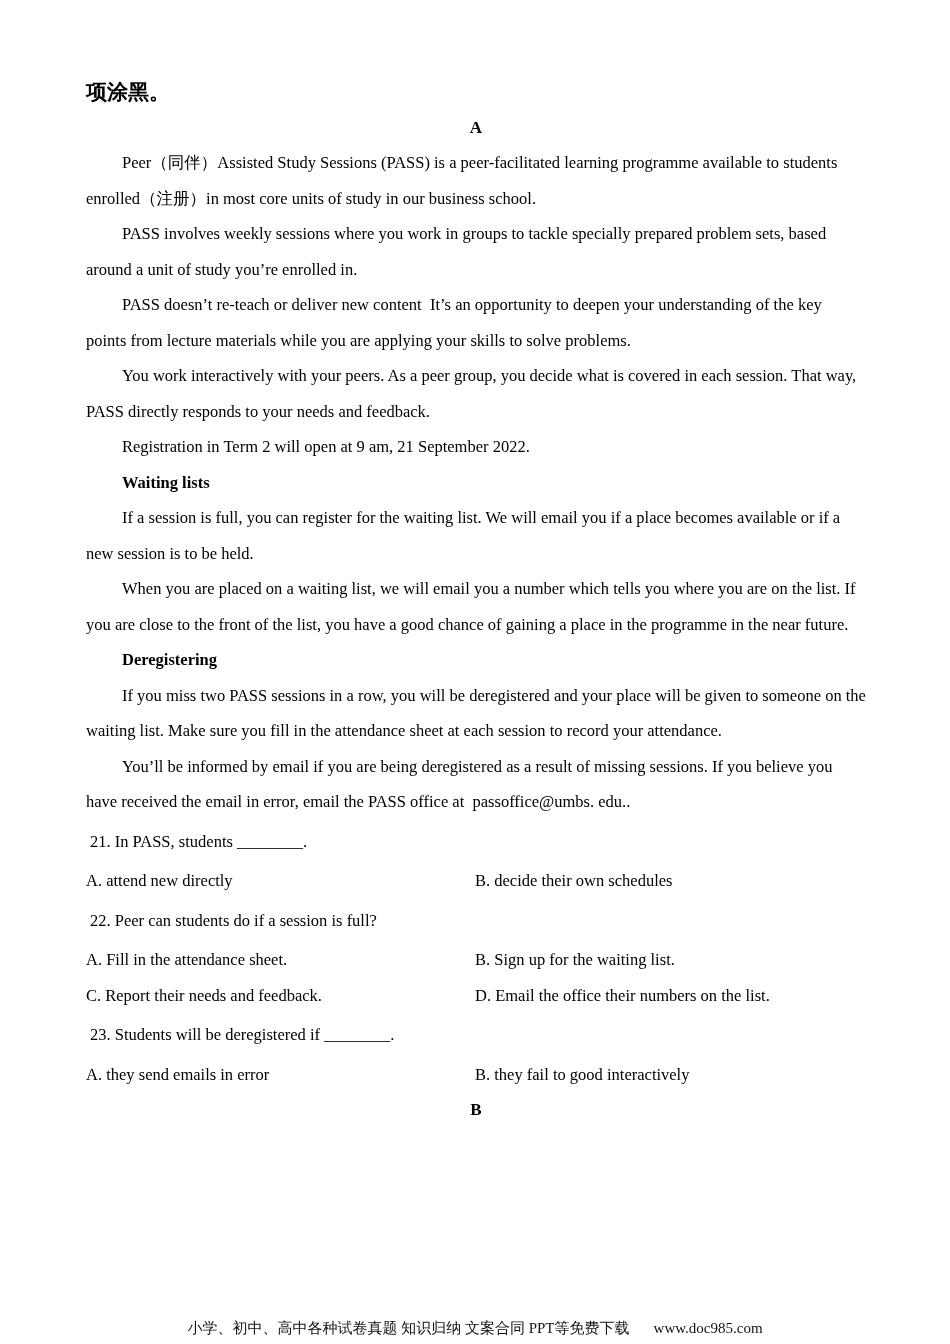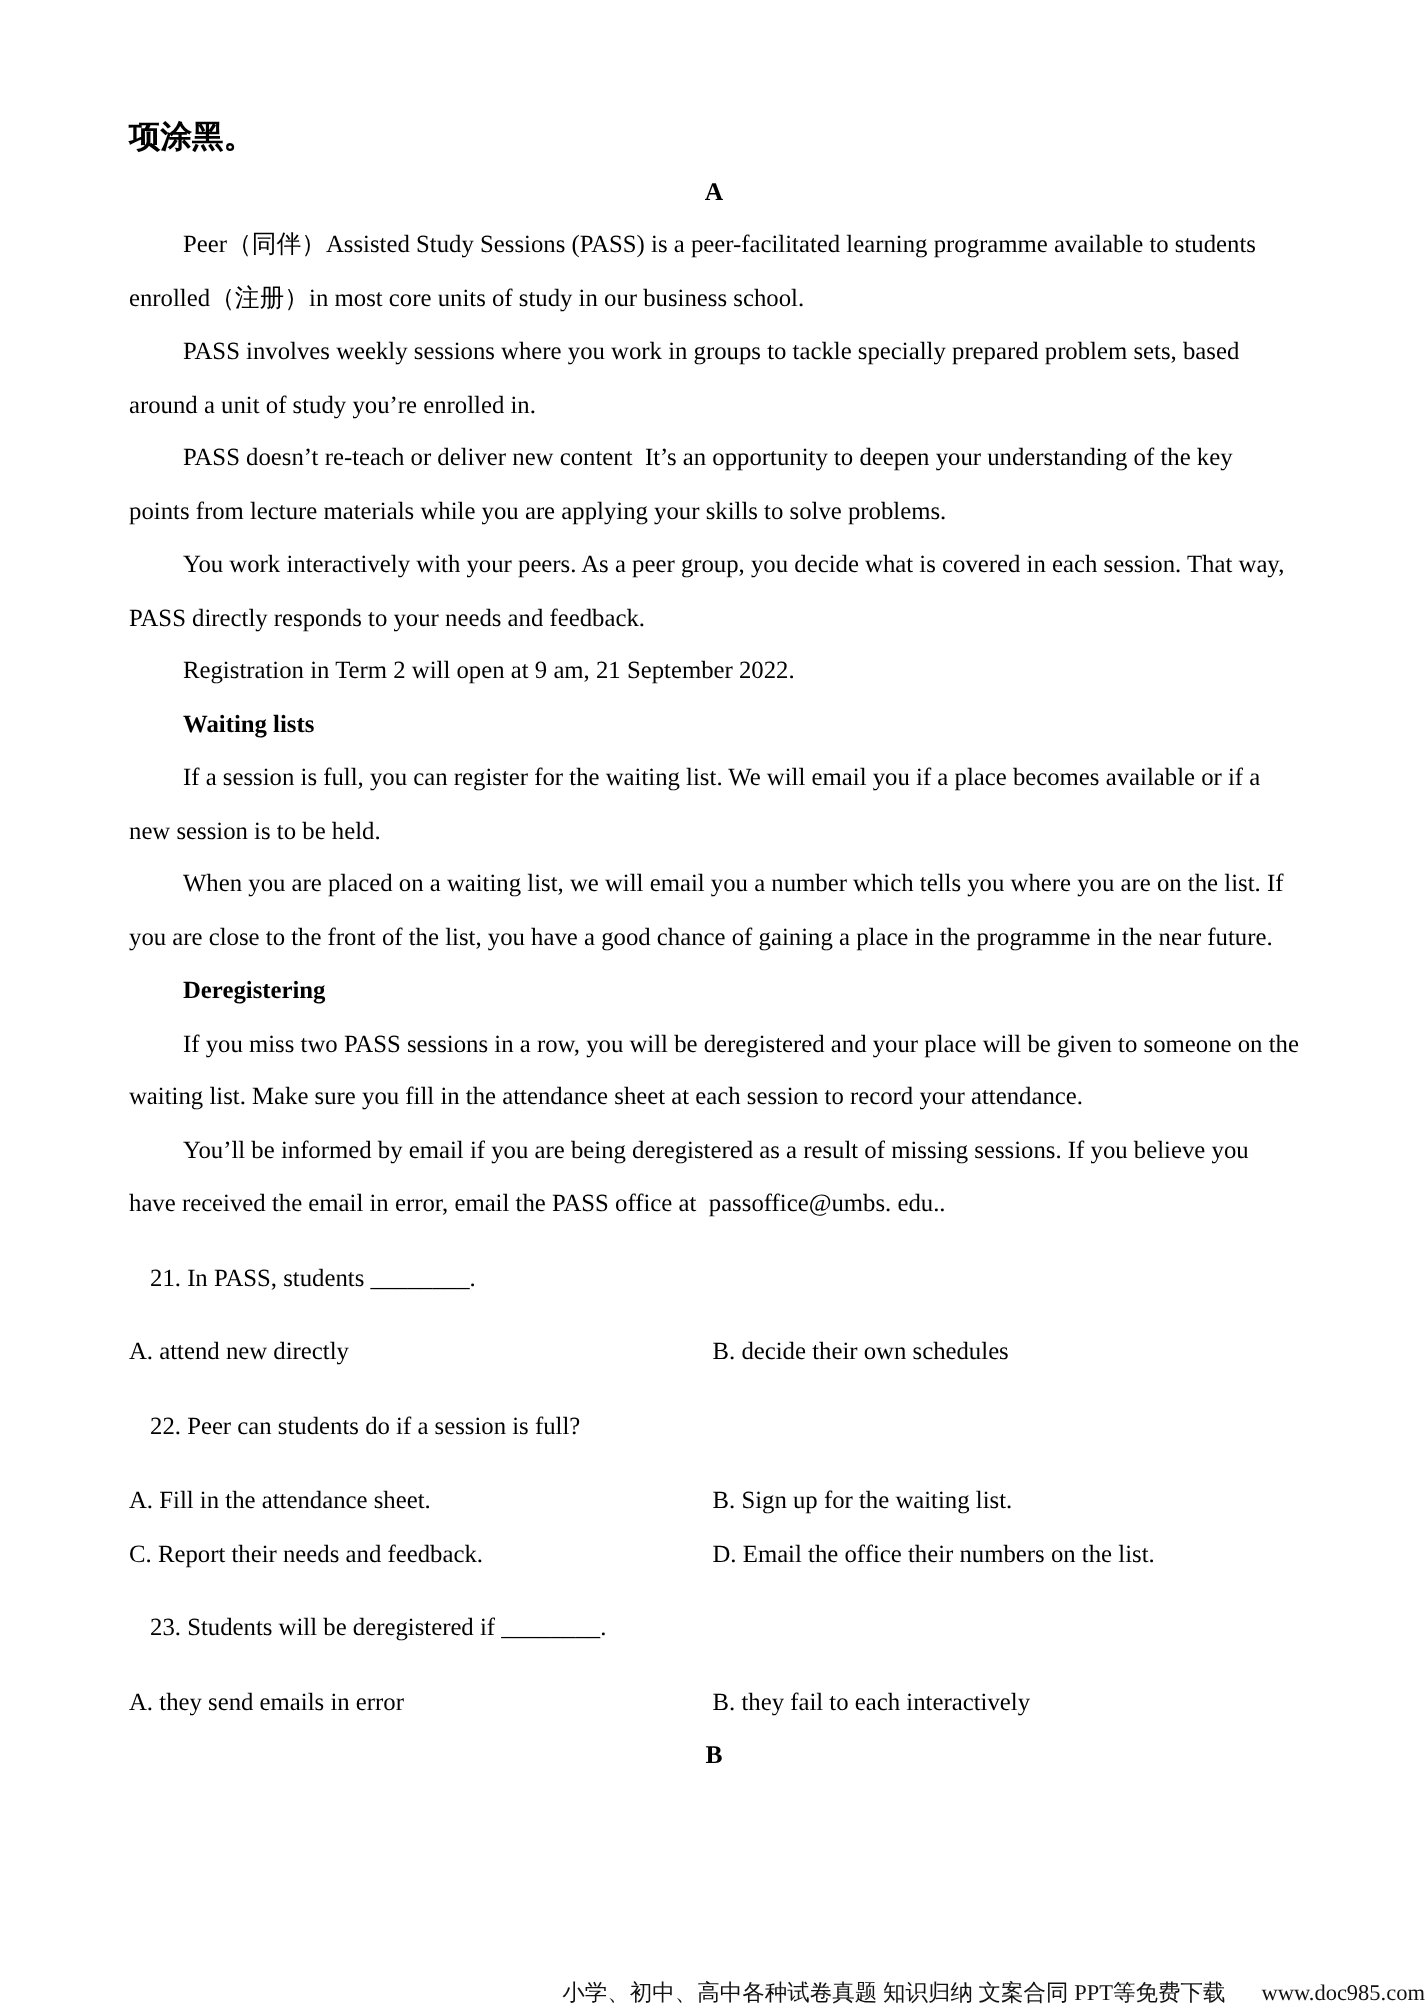--- a/index.html
+++ b/index.html
@@ -13,26 +13,26 @@
     position: absolute; left: 86px; top: 74px; width: 780px;
     font-size: 16.5px; line-height: 35.5px;
   }
   .intro {
     margin: 0; font-weight: 700; font-size: 21px;
     font-family: "Liberation Sans", "DejaVu Sans", sans-serif;
   }
   .section-label { margin: 0; text-align: center; font-weight: 700; font-size: 17px; }
   .para   { margin: 0; text-indent: 36px; white-space: pre-wrap; }
   .subhead{ margin: 0; text-indent: 36px; font-weight: 700; }
-  .qstem  { margin: 14px; }
+  .qstem  { margin: 4px; }
   .optrow { display: grid; grid-template-columns: 389px 1fr; margin: 0; }
   .opt    { margin: 0; }
   .footer {
     position: absolute; left: 0; bottom: 6px; width: 100%;
-    text-align: right; font-size: 15px; color: #111111;
+    text-align: center; font-size: 15px; color: #111111;
   }
   .footer .site { margin-left: 24px; }
 </style>
 </head>
 <body>
 
 <div class="content">
 
   <p class="intro">项涂黑。</p>
 
@@ -69,21 +69,21 @@
     <div class="optrow">
       <p class="opt"><span>C.</span> <span>Report their needs and feedback.</span></p>
       <p class="opt"><span>D.</span> <span>Email the office their numbers on the list.</span></p>
     </div>
   </div>
 
   <div>
     <p class="qstem"><span>23.</span> <span>Students will be deregistered if ________.</span></p>
     <div class="optrow">
       <p class="opt"><span>A.</span> <span>they send emails in error</span></p>
-      <p class="opt"><span>B.</span> <span>they fail to each interactively</span></p>
+      <p class="opt"><span>B.</span> <span>they fail to good interactively</span></p>
     </div>
   </div>
 
   <p class="section-label">B</p>
 
 </div>
 
 <div class="footer">
   <span>小学、初中、高中各种试卷真题 知识归纳 文案合同 PPT等免费下载</span><span class="site">www.doc985.com</span>
 </div>

